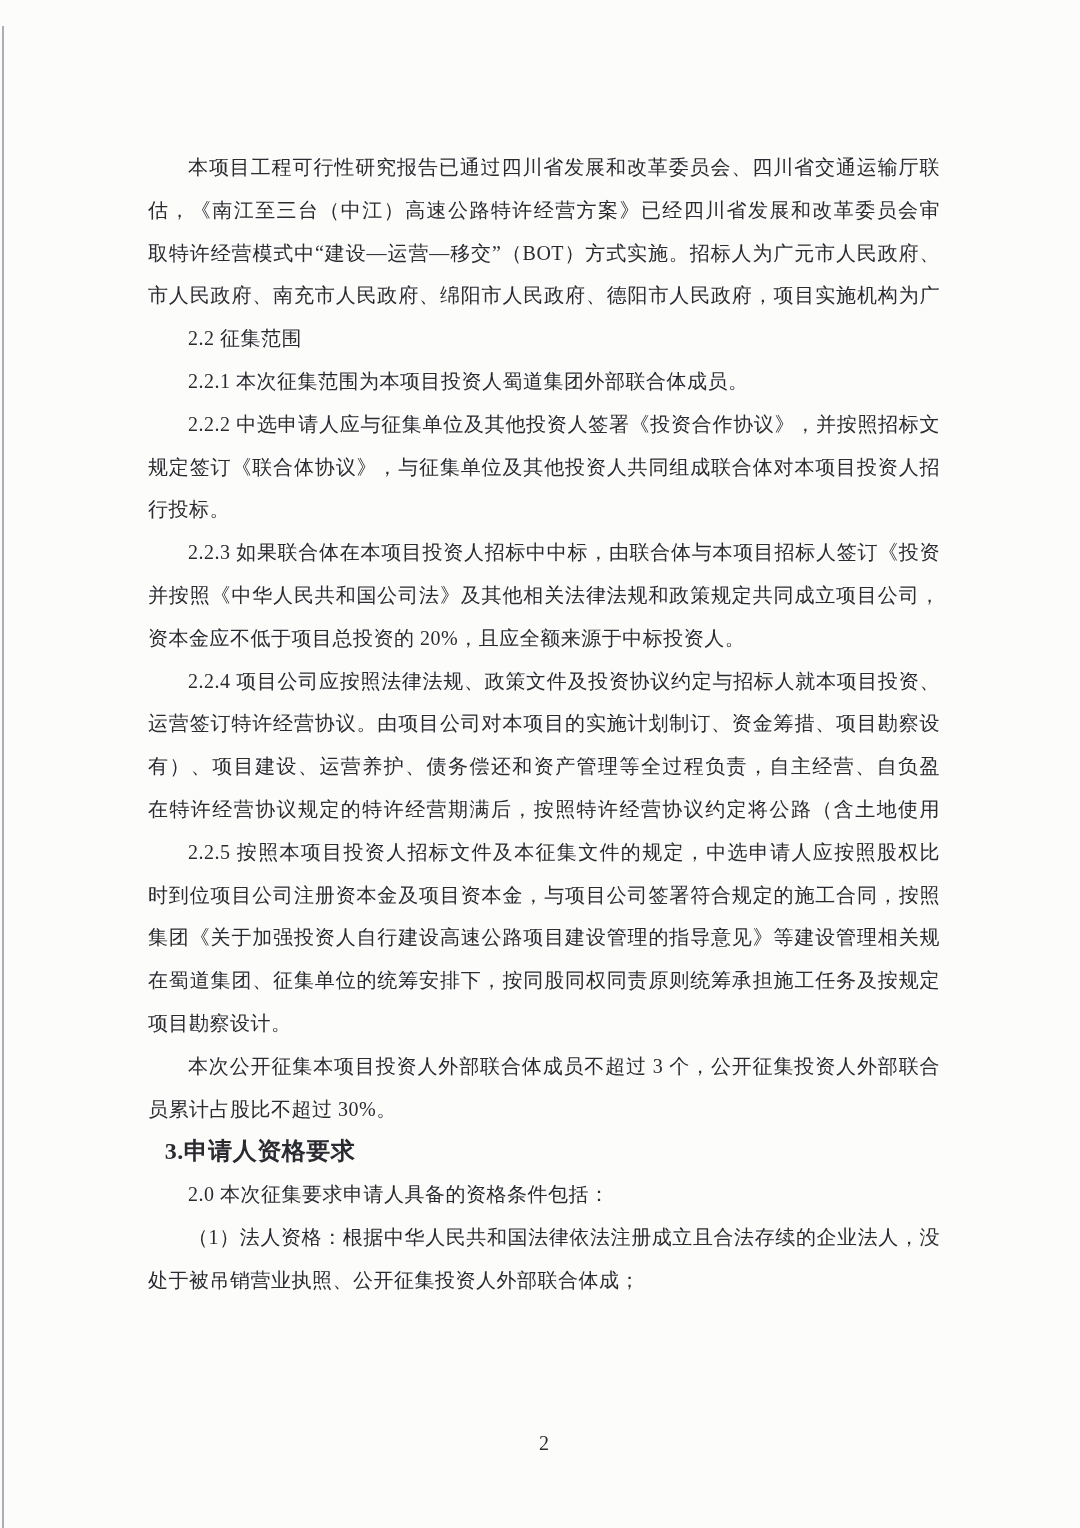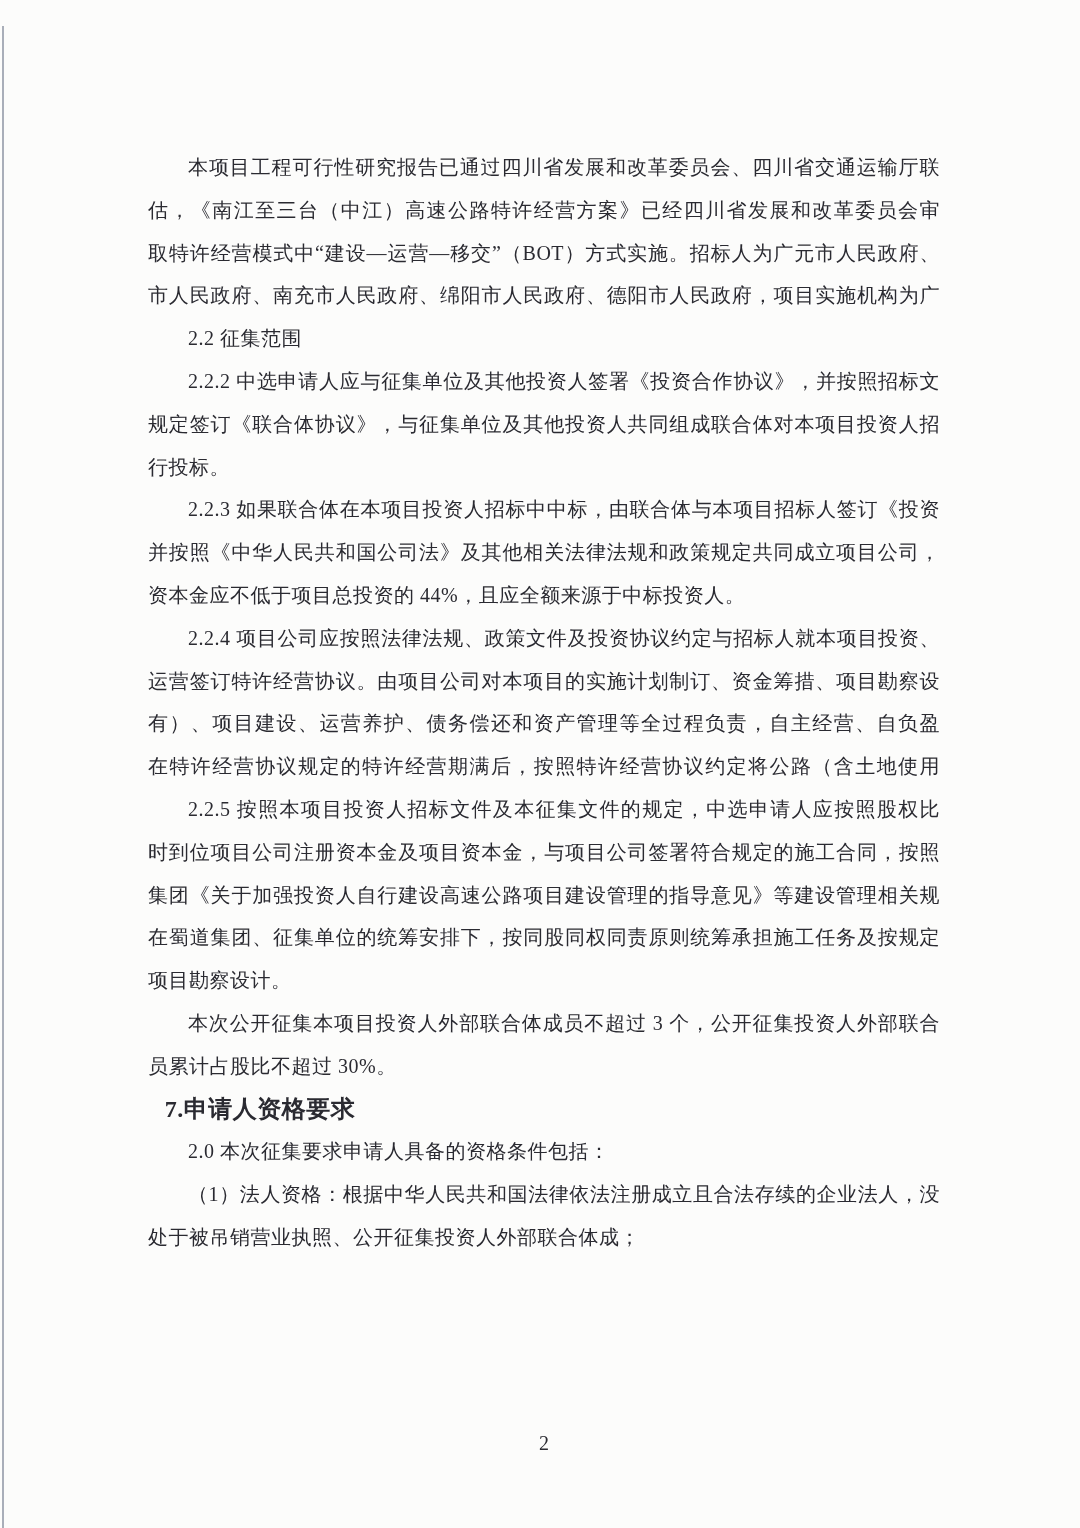--- a/index.html
+++ b/index.html
@@ -56,36 +56,37 @@
 <body>
 
 <div class="page">
   <div class="scan-edge-line"></div>
   <div class="content" id="doc-lines">
       <div class="line first">本项目工程可行性研究报告已通过四川省发展和改革委员会、四川省交通运输厅联合评</div>
       <div class="line">估，《南江至三台（中江）高速公路特许经营方案》已经四川省发展和改革委员会审核，采</div>
       <div class="line">取特许经营模式中“建设—运营—移交”（BOT）方式实施。招标人为广元市人民政府、巴中</div>
       <div class="line">市人民政府、南充市人民政府、绵阳市人民政府、德阳市人民政府，项目实施机构为广元市</div>
       <div class="line first last">2.2 征集范围</div>
+      <div class="line first last">2.2.1 本次征集范围为本项目投资人蜀道集团外部联合体成员。</div>
       <div class="line first">2.2.2 中选申请人应与征集单位及其他投资人签署《投资合作协议》，并按照招标文件的</div>
       <div class="line">规定签订《联合体协议》，与征集单位及其他投资人共同组成联合体对本项目投资人招标进</div>
       <div class="line last">行投标。</div>
       <div class="line first">2.2.3 如果联合体在本项目投资人招标中中标，由联合体与本项目招标人签订《投资协议》，</div>
       <div class="line">并按照《中华人民共和国公司法》及其他相关法律法规和政策规定共同成立项目公司，项目</div>
-      <div class="line last">资本金应不低于项目总投资的 44%，且应全额来源于中标投资人。</div>
+      <div class="line last">资本金应不低于项目总投资的 20%，且应全额来源于中标投资人。</div>
       <div class="line first">2.2.4 项目公司应按照法律法规、政策文件及投资协议约定与招标人就本项目投资、建设、</div>
       <div class="line">运营签订特许经营协议。由项目公司对本项目的实施计划制订、资金筹措、项目勘察设计（若</div>
       <div class="line">有）、项目建设、运营养护、债务偿还和资产管理等全过程负责，自主经营、自负盈亏，并</div>
       <div class="line">在特许经营协议规定的特许经营期满后，按照特许经营协议约定将公路（含土地使用权）、</div>
       <div class="line first">2.2.5 按照本项目投资人招标文件及本征集文件的规定，中选申请人应按照股权比例，及</div>
       <div class="line">时到位项目公司注册资本金及项目资本金，与项目公司签署符合规定的施工合同，按照蜀道</div>
       <div class="line">集团《关于加强投资人自行建设高速公路项目建设管理的指导意见》等建设管理相关规定，</div>
       <div class="line">在蜀道集团、征集单位的统筹安排下，按同股同权同责原则统筹承担施工任务及按规定下浮</div>
       <div class="line last">项目勘察设计。</div>
       <div class="line first">本次公开征集本项目投资人外部联合体成员不超过 3 个，公开征集投资人外部联合体成</div>
       <div class="line last">员累计占股比不超过 30%。</div>
-      <div class="line heading last">7.申请人资格要求</div>
+      <div class="line heading last">3.申请人资格要求</div>
       <div class="line first last">2.0 本次征集要求申请人具备的资格条件包括：</div>
       <div class="line first">（1）法人资格：根据中华人民共和国法律依法注册成立且合法存续的企业法人，没有</div>
       <div class="line last">处于被吊销营业执照、公开征集投资人外部联合体成；</div>
     </div>
   <div class="page-number">2</div>
 </div>
 
 </body></html>

